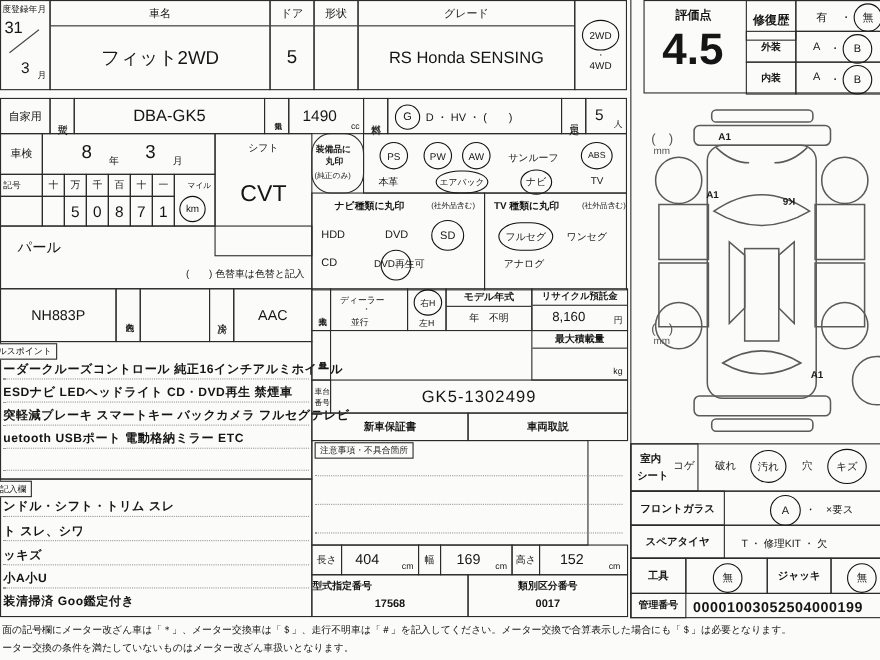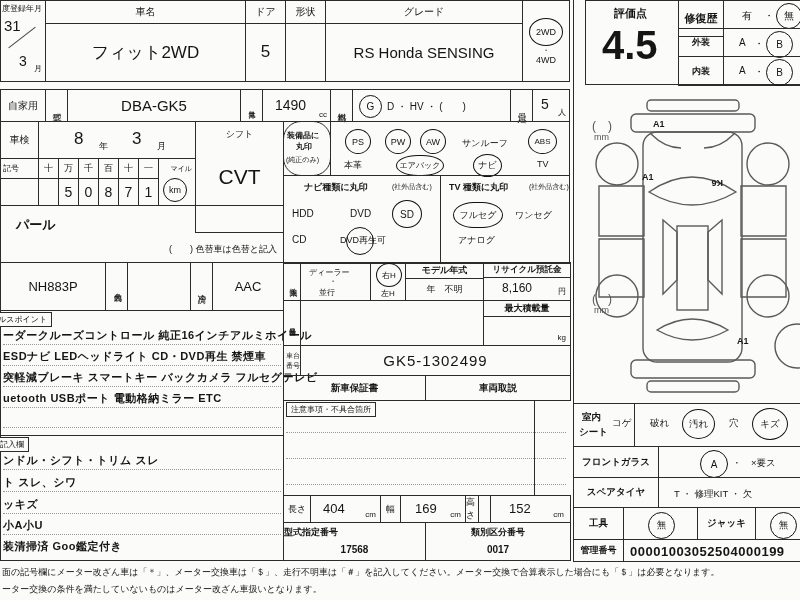--- a/index.html
+++ b/index.html
@@ -103,21 +103,21 @@
   <div class="c ctr" style="left:78px;top:178px;width:21px;height:28px;font-size:14px;">0</div>
   <div class="c ctr" style="left:98px;top:178px;width:21px;height:28px;font-size:14px;">8</div>
   <div class="c ctr" style="left:118px;top:178px;width:21px;height:28px;font-size:14px;">7</div>
   <div class="c ctr" style="left:138px;top:178px;width:21px;height:28px;font-size:14px;">1</div>
   <div class="c" style="left:158px;top:158px;width:38px;height:48px;">
     <div class="t" style="right:3px;top:5px;font-size:7px;">マイル</div>
     <span class="circ" style="position:absolute;left:4px;bottom:3px;width:22px;height:22px;font-size:9px;">km</span>
   </div>
 
   <div class="c" style="left:0;top:205px;width:284px;height:58px;">
-    <div class="t" style="left:15px;top:10px;font-size:13px;font-weight:bold;">パール</div>
+    <div class="t" style="left:15px;top:10px;font-size:13px;font-weight:normal;">パール</div>
     <div class="t" style="right:6px;bottom:6px;font-size:9px;">(　　) 色替車は色替と記入</div>
   </div>
 
   <div class="c" style="left:283px;top:121px;width:48px;height:55px;border-radius:18px;">
     <div class="t" style="left:3px;top:8px;font-size:8px;font-weight:bold;">装備品に</div>
     <div class="t" style="left:12px;top:19px;font-size:8px;font-weight:bold;">丸印</div>
     <div class="t" style="left:2px;top:33px;font-size:7px;">(純正のみ)</div>
   </div>
   <div class="c" style="left:330px;top:121px;width:240px;height:55px;"></div>
   <span class="circ" style="position:absolute;left:345px;top:129px;width:24px;height:23px;font-size:9px;">PS</span>
@@ -225,21 +225,21 @@
   <div class="c ctr" style="left:283px;top:495px;width:28px;height:28px;font-size:9px;">長さ</div>
   <div class="c" style="left:310px;top:495px;width:71px;height:28px;">
     <div class="t" style="left:12px;top:5px;font-size:13px;">404</div>
     <div class="t" style="right:4px;bottom:3px;font-size:8px;">cm</div>
   </div>
   <div class="c ctr" style="left:380px;top:495px;width:21px;height:28px;font-size:9px;">幅</div>
   <div class="c" style="left:400px;top:495px;width:66px;height:28px;">
     <div class="t" style="left:14px;top:5px;font-size:13px;">169</div>
     <div class="t" style="right:4px;bottom:3px;font-size:8px;">cm</div>
   </div>
-  <div class="c ctr" style="left:465px;top:495px;width:14px;height:28px;font-size:9px;">高さ</div>
+  <div class="c ctr" style="left:465px;top:495px;width:26px;height:28px;font-size:9px;">高さ</div>
   <div class="c" style="left:490px;top:495px;width:81px;height:28px;">
     <div class="t" style="left:18px;top:5px;font-size:13px;">152</div>
     <div class="t" style="right:6px;bottom:3px;font-size:8px;">cm</div>
   </div>
 
   <div class="c" style="left:283px;top:522px;width:143px;height:39px;">
     <div class="t" style="left:0;right:0;top:3px;text-align:left;font-size:9px;font-weight:bold;">型式指定番号</div>
     <div class="t" style="left:0;right:0;top:21px;text-align:center;font-size:10px;font-weight:bold;">17568</div>
   </div>
   <div class="c" style="left:425px;top:522px;width:146px;height:39px;">

